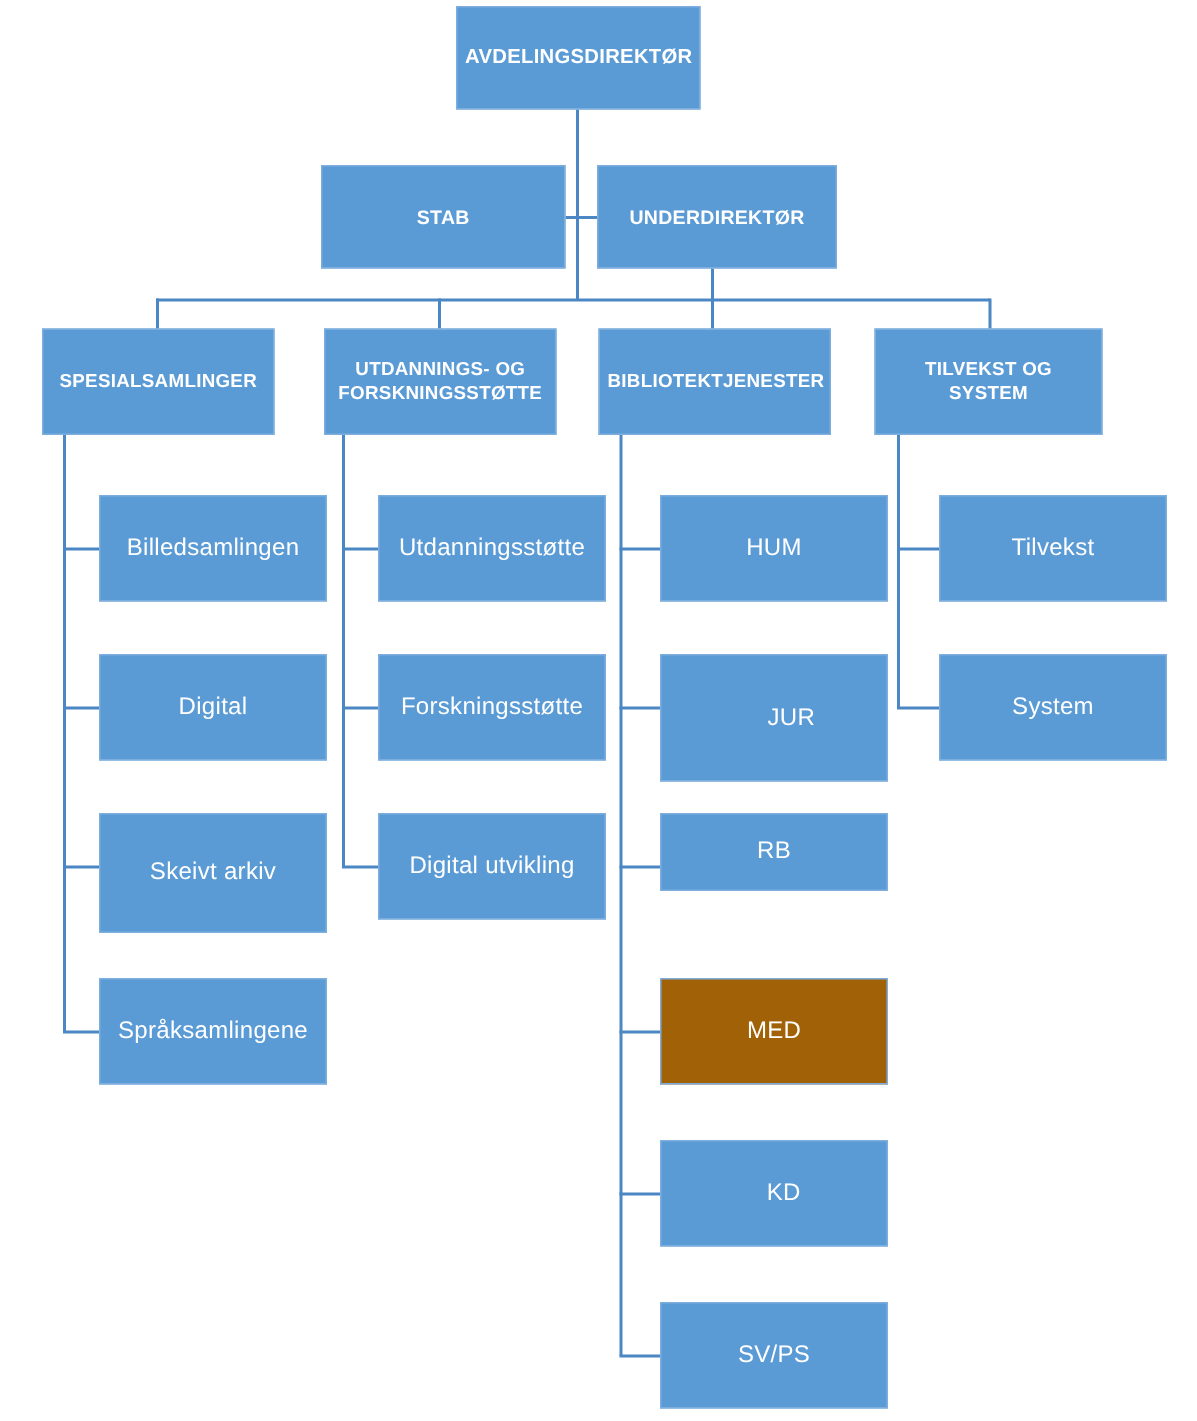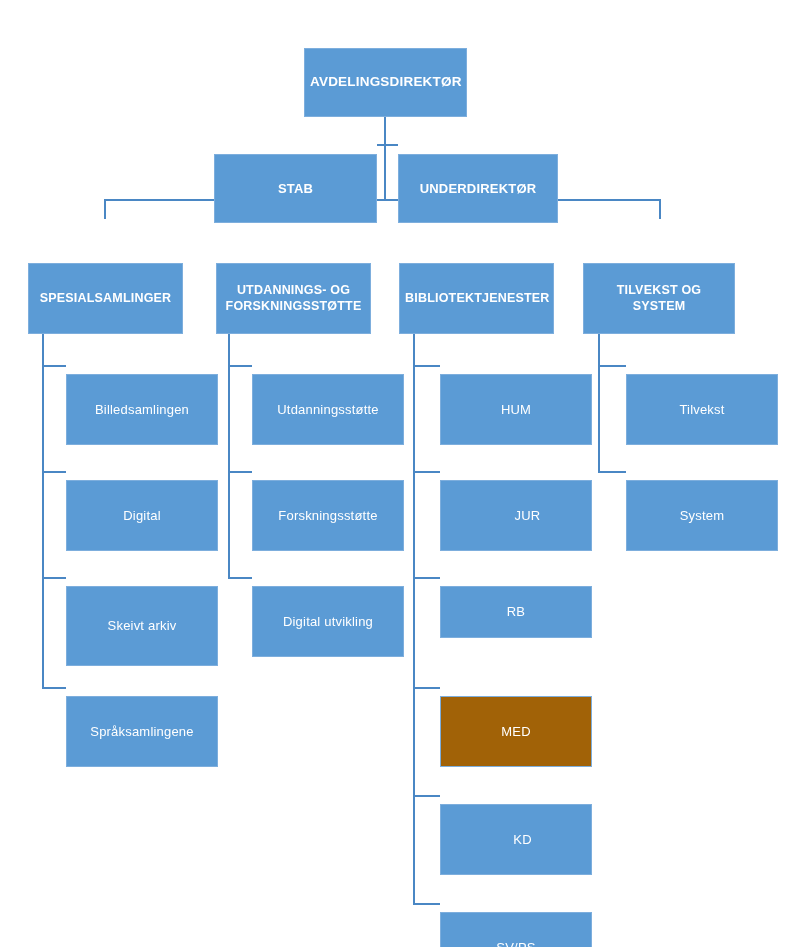--- a/index.html
+++ b/index.html
@@ -23,31 +23,30 @@
     border: 1px solid #7DAEDD;
     box-sizing: border-box;
     display: flex;
     align-items: center;
     justify-content: center;
     text-align: center;
     color: #ffffff;
     line-height: 1.22;
     padding: 2px 5px;
     letter-spacing: 0.2px;
-    margin-top: 44px;
   }
   .node .label {
     display: block;
     width: 100%;
     white-space: pre-line;
   }
   .lvl1 { font-size: 13.5px; font-weight: 600; }
   .lvl2 { font-size: 13px;   font-weight: 600; }
   .lvl3 { font-size: 12.5px; font-weight: 600; }
-  .leaf { font-size: 13px;   font-weight: 400; }
+  .leaf { font-size: 16px;   font-weight: 400; }
 
   .conn {
     position: absolute;
     background: #4A87C4;
   }
   .conn.v { width: 2px; }
   .conn.h { height: 2px; }
 </style>
 </head>
 <body>
@@ -119,21 +118,21 @@
     </div>
     <div class="node leaf" style="left: 252px; top: 436px; width: 152px; height: 71px; background: rgb(91, 155, 213); border-color: rgb(125, 174, 221); color: rgb(255, 255, 255);">
       <span class="label">Forskningsstøtte</span>
     </div>
     <div class="node leaf" style="left: 252px; top: 542px; width: 152px; height: 71px; background: rgb(91, 155, 213); border-color: rgb(125, 174, 221); color: rgb(255, 255, 255);">
       <span class="label">Digital utvikling</span>
     </div>
     <div class="node leaf" style="left: 440px; top: 330px; width: 152px; height: 71px; background: rgb(91, 155, 213); border-color: rgb(125, 174, 221); color: rgb(255, 255, 255);">
       <span class="label">HUM</span>
     </div>
-    <div class="node leaf" style="left: 440px; top: 436px; width: 152px; height: 71px; background: rgb(91, 155, 213); border-color: rgb(125, 174, 221); color: rgb(255, 255, 255); padding-left: 28px;">
+    <div class="node leaf" style="left: 440px; top: 436px; width: 152px; height: 85px; background: rgb(91, 155, 213); border-color: rgb(125, 174, 221); color: rgb(255, 255, 255); padding-left: 28px;">
       <span class="label">JUR</span>
     </div>
     <div class="node leaf" style="left: 440px; top: 542px; width: 152px; height: 52px; background: rgb(91, 155, 213); border-color: rgb(125, 174, 221); color: rgb(255, 255, 255);">
       <span class="label">RB</span>
     </div>
     <div class="node leaf" style="left: 440px; top: 652px; width: 152px; height: 71px; background: #a16207; border-color: rgb(125, 174, 221); color: rgb(255, 255, 255);">
       <span class="label">MED</span>
     </div>
     <div class="node leaf" style="left: 440px; top: 760px; width: 152px; height: 71px; background: rgb(91, 155, 213); border-color: rgb(125, 174, 221); color: rgb(255, 255, 255); padding-left: 18px;">
       <span class="label">KD</span>

